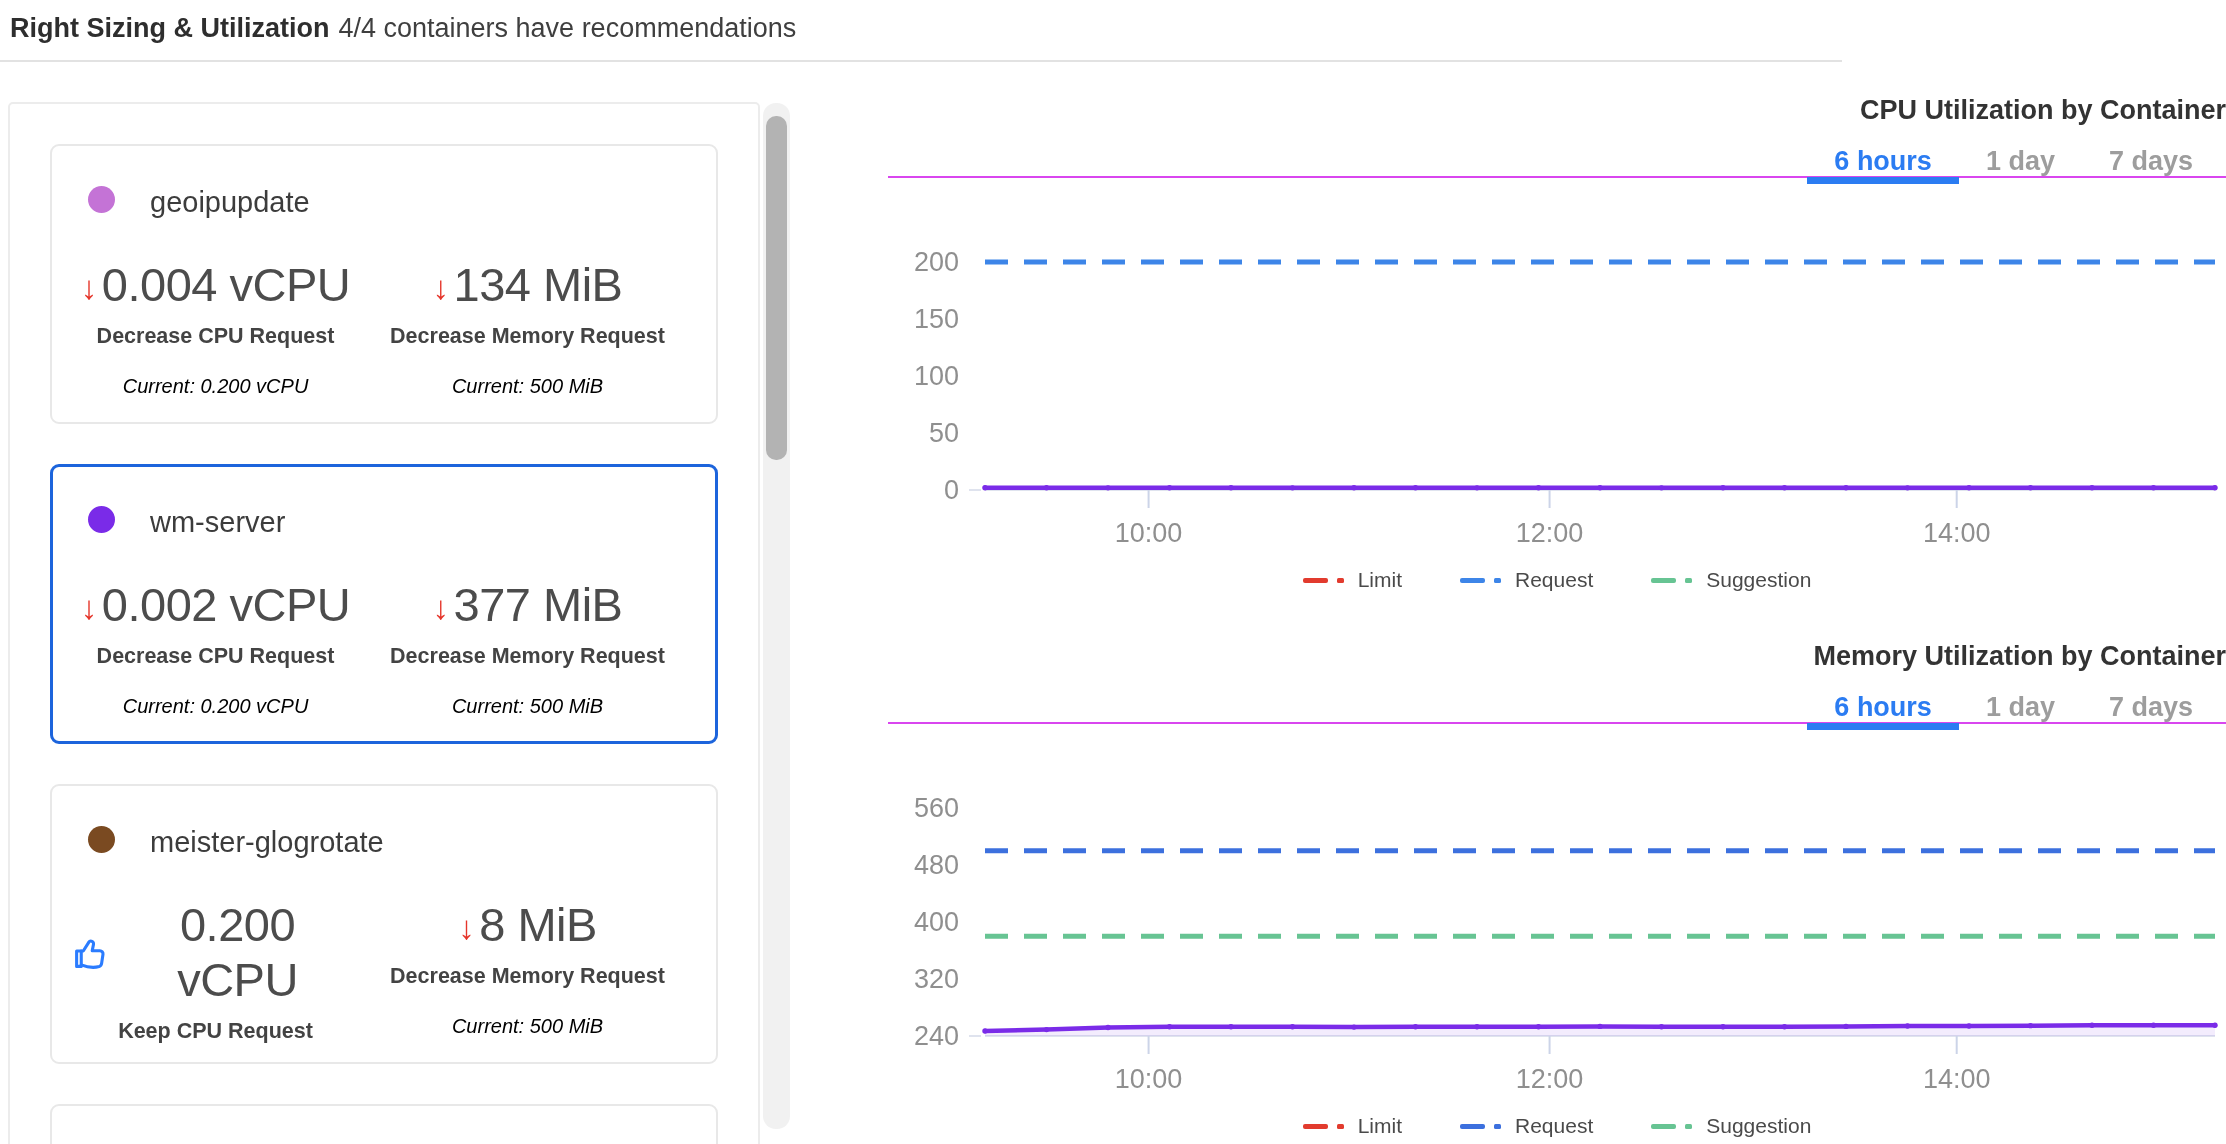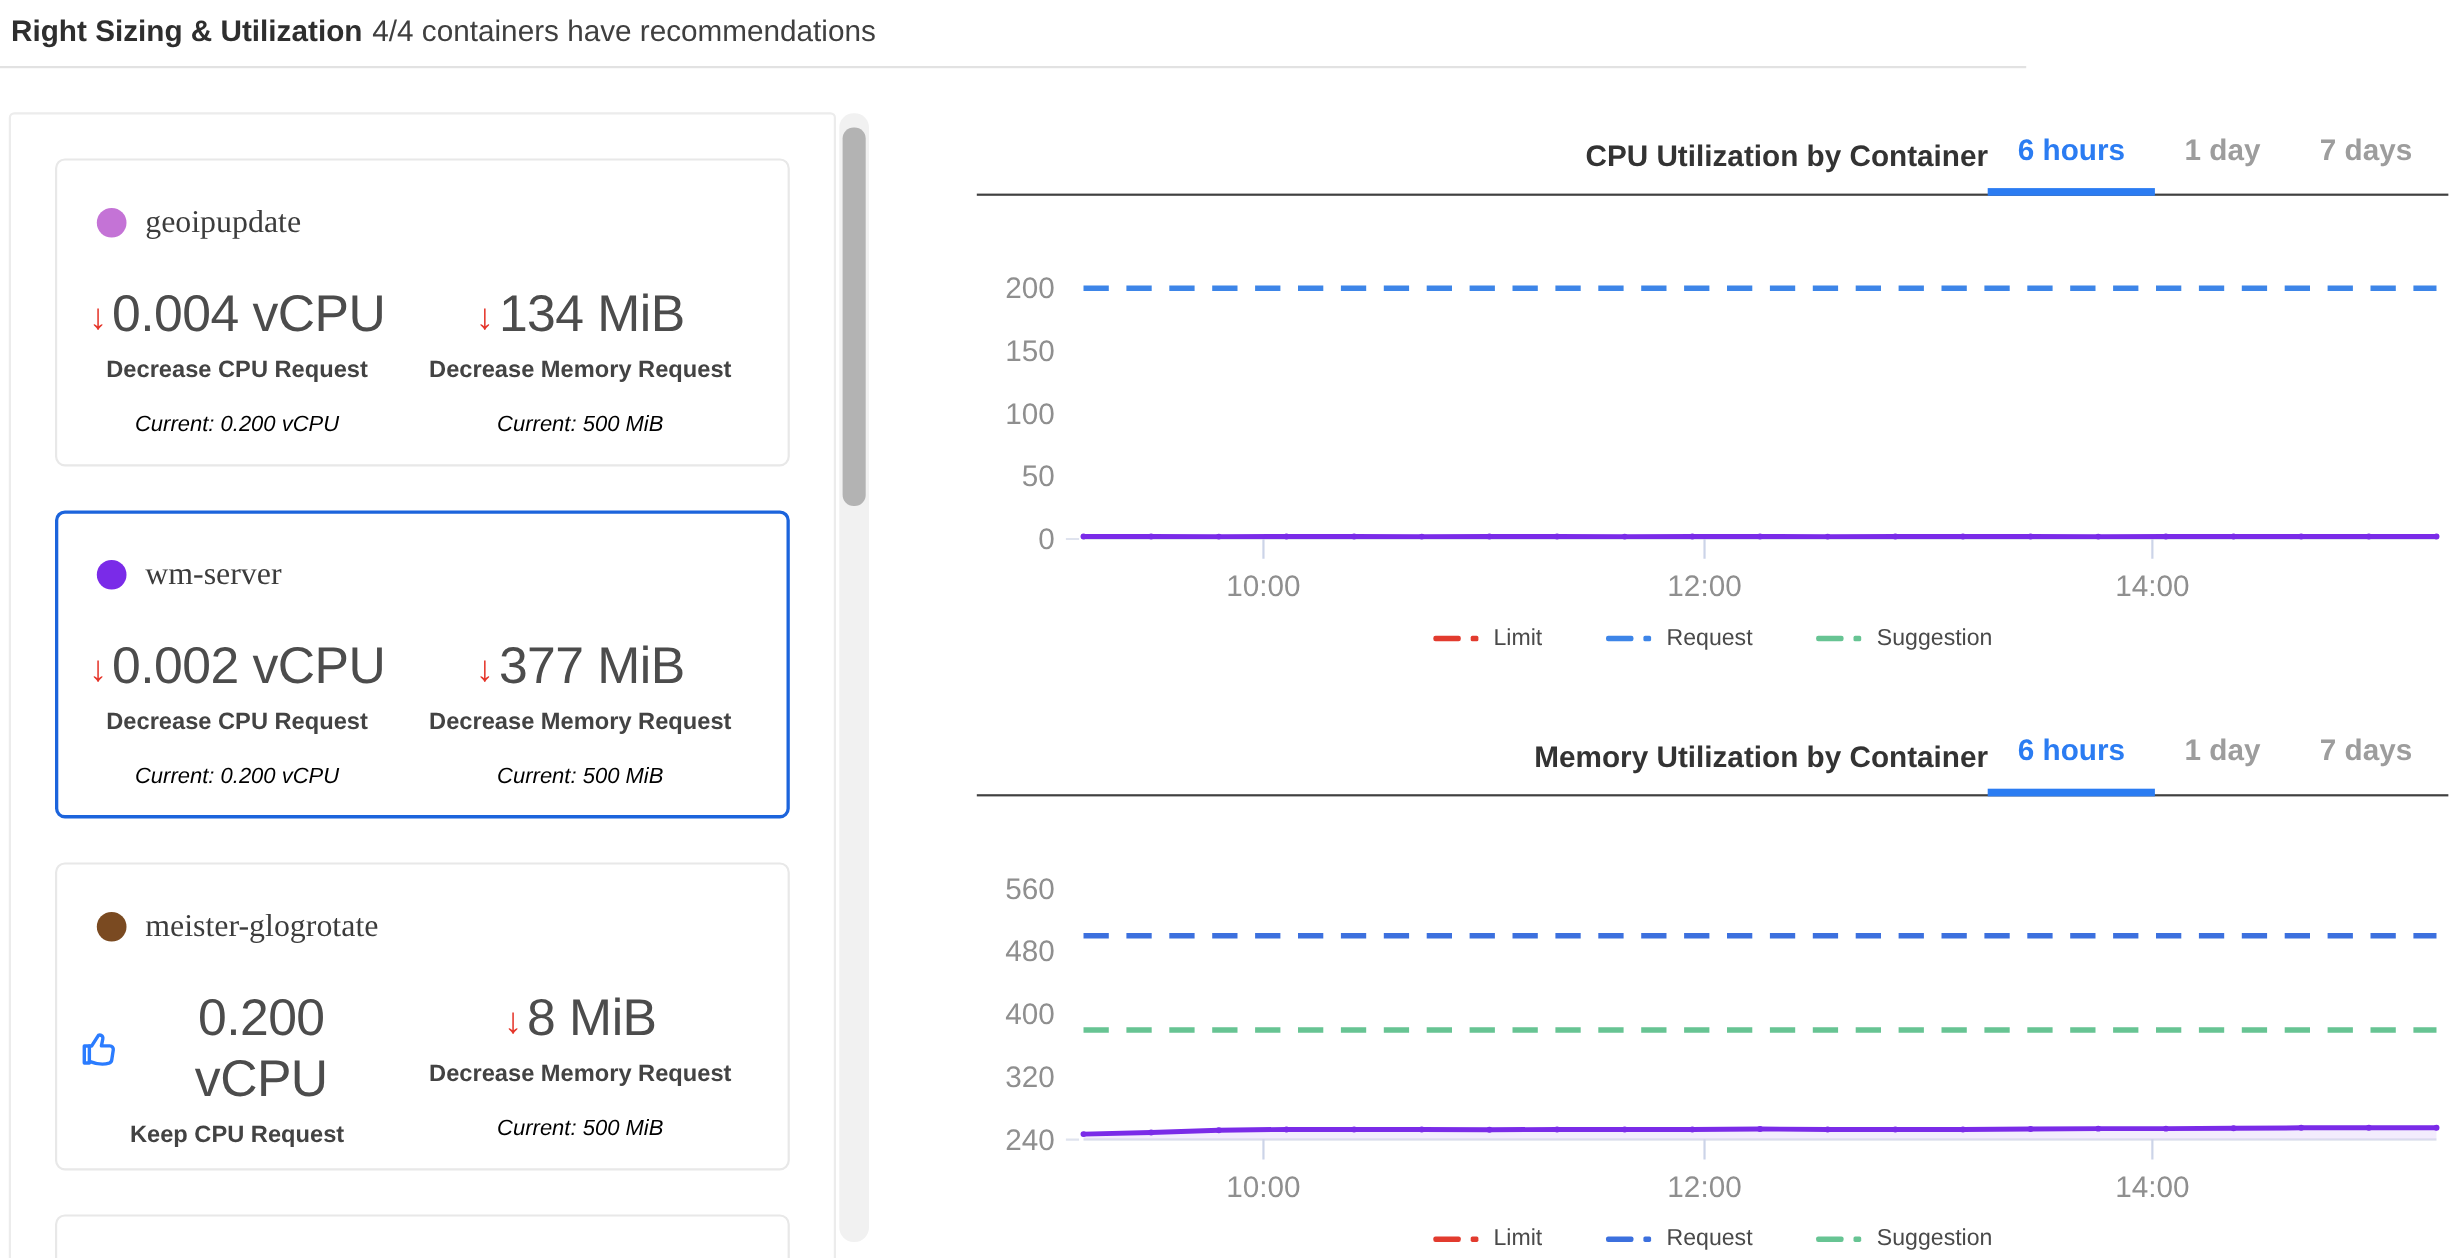--- a/index.html
+++ b/index.html
@@ -16,21 +16,21 @@
   .ph-sub{font-size:27px;font-weight:400;color:#3f3f3f;margin-left:9px;}
 
   
   .list-panel{position:absolute;left:8px;top:102px;width:752px;height:1120px;
     background:#fff;border:2px solid #ececec;border-radius:5px;box-sizing:border-box;
     padding:40px;}
   .card{height:280px;box-sizing:border-box;border:2px solid #e8e8e8;border-radius:9px;
     background:#fff;margin-bottom:40px;padding:28px 20px;overflow:hidden;cursor:pointer;}
   .card.selected{border:3px solid var(--sel);padding:27px 19px;}
   .card.partial{height:120px;margin-bottom:0;}
-  .card-head{display:flex;align-items:center;gap:17px;margin:12px 0 0 16px;font-family:Liberation Serif, serif;}
+  .card-head{display:flex;align-items:flex-start;gap:35px;margin:12px 0 0 16px;}
   .dot{width:27px;height:27px;border-radius:50%;flex:0 0 auto;}
   .cname{font-size:29px;color:#3c3c3c;}
   .metrics{display:flex;margin-top:38px;}
   .metric{text-align:center;box-sizing:border-box;}
   .metric.cpu{width:46%;}
   .metric.mem{width:54%;}
   .mvalue{display:flex;align-items:center;justify-content:center;
     font-size:47px;color:#4c4c4c;letter-spacing:-0.5px;}
   .micon{display:inline-flex;align-items:center;}
   .micon.arrow{color:var(--red);font-size:33px;font-weight:700;margin-right:5px;transform:translateY(3px);}
@@ -40,22 +40,22 @@
   .mcurrent{margin-top:26px;font-size:20px;color:#000000;font-style:italic;}
 
   
   .scroll-track{position:absolute;left:763px;top:103px;width:27px;height:1026px;
     background:#f1f1f1;border-radius:13px;}
   .scroll-thumb{position:absolute;left:3px;top:13px;width:21px;height:344px;
     background:#b3b3b3;border-radius:10px;cursor:pointer;}
 
   
   .charts{position:absolute;left:888px;top:100px;width:1338px;}
-  .chart-head{height:78px;border-bottom:2px solid #404040;display:flex;
-    justify-content:flex-end;align-items:flex-end;box-sizing:border-box;}
+  .chart-head{height:78px;border-bottom:2px solid #d946ef;display:flex;
+    justify-content:center;align-items:flex-end;box-sizing:border-box;flex-direction:column;}
   .chart-title{margin:0 0 18px 2px;font-size:27px;font-weight:700;color:#333333;}
   .tabs{display:flex;align-items:stretch;height:76px;position:relative;bottom:-2px;margin-right:6px;}
   .tab{font-size:27px;font-weight:700;color:#9d9d9d;padding:0 27px;display:flex;
     align-items:center;border-bottom:7px solid transparent;box-sizing:border-box;cursor:pointer;}
   .tab.active{color:var(--blue);border-bottom-color:var(--blue);}
   .plot{display:block;width:1338px;height:380px;}
   .legend{display:flex;justify-content:center;align-items:center;gap:58px;height:40px;margin-top:2px;}
   .litem{display:flex;align-items:center;font-size:21px;color:#4a4a4a;cursor:pointer;}
   .ldash{width:25px;height:5px;border-radius:2px;margin-right:9px;}
   .ldot{width:7px;height:5px;border-radius:1.5px;margin-right:14px;}

